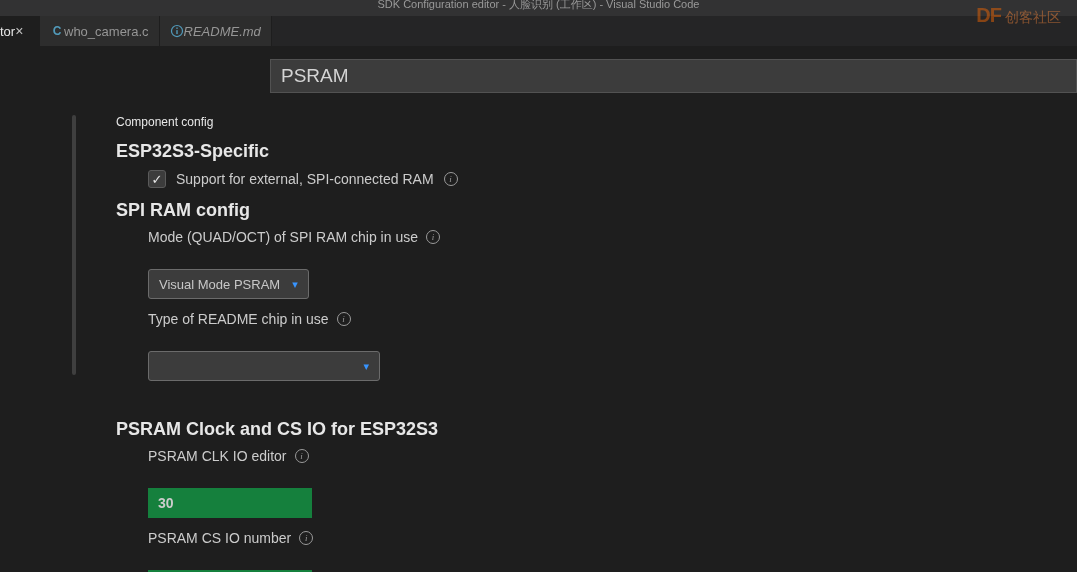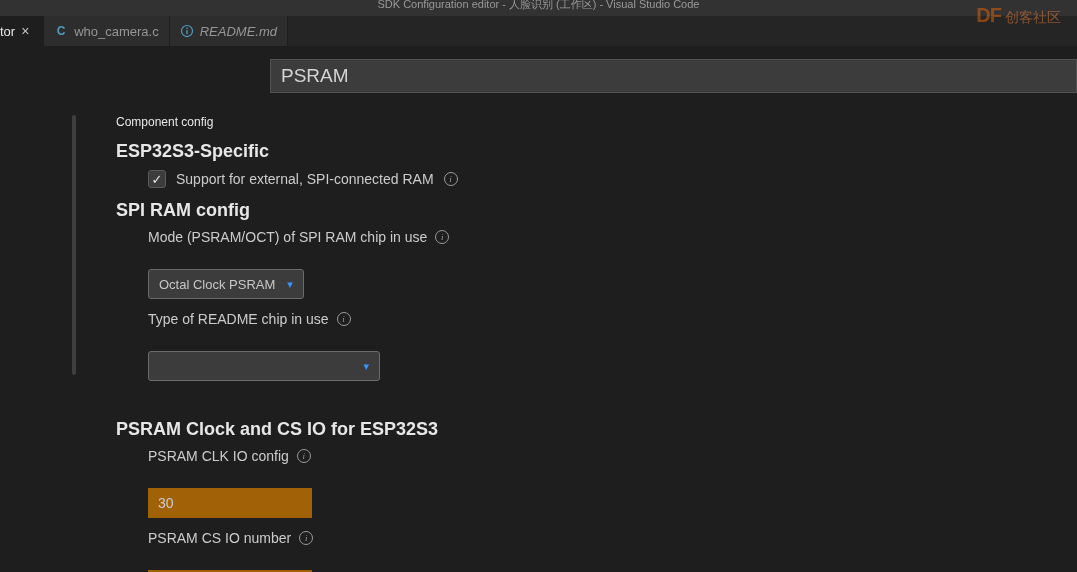--- a/index.html
+++ b/index.html
@@ -55,21 +55,21 @@
     border-bottom: 1px solid #1e1e1e;
   }
   .tab {
     display: flex;
     align-items: center;
     padding: 0 10px;
     font-size: 13px;
     color: #969696;
     background: #2d2d2d;
     border-right: 1px solid #1e1e1e;
-    gap: 6px;
+    gap: 0;
     min-width: 0;
     position: relative;
   }
   .tab.active {
     background: #1e1e1e;
     color: #e7e7e7;
   }
   .tab .file-icon {
     width: 14px; height: 14px;
     display: inline-flex; align-items: center; justify-content:center;
@@ -206,27 +206,28 @@
   .dropdown.wide { width: 232px; justify-content: space-between; }
   .dropdown.small { }
   .chev {
     color: #3794ff;
     font-size: 11px;
   }
   .num-input {
     margin-left: 32px;
     width: 164px;
     height: 30px;
-    background: #a16207;
+    background: #15803d;
     border: none;
     color: #cccccc;
     font-size: 14px;
     padding: 0 10px;
     outline: none;
     margin-bottom: 12px;
+    font-weight: bold;
   }
   .spacer-md { height: 14px; }
 </style>
 </head>
 <body>
 
 <div class="titlebar">
   <span class="title-text">SDK Configuration editor - 人脸识别 (工作区) - Visual Studio Code</span>
 </div>
 
@@ -271,44 +272,44 @@
 
       <div class="subsection-title">ESP32S3-Specific</div>
       <div class="row">
         <span class="vs-checkbox">✓</span>
         <span>Support for external, SPI-connected RAM</span>
         <span class="info-circle">i</span>
       </div>
 
       <div class="subsection-title">SPI RAM config</div>
       <div class="label-line">
-        <span>Mode (PSRAM/OCT) of SPI RAM chip in use</span>
+        <span>Mode (QUAD/OCT) of SPI RAM chip in use</span>
         <span class="info-circle">i</span>
       </div>
       <div class="spacer-md"></div>
       <div class="dropdown small">
-        <span>Octal Clock PSRAM</span>
+        <span>Visual Mode PSRAM</span>
         <span class="chev">▾</span>
       </div>
 
       <div class="label-line">
         <span>Type of README chip in use</span>
         <span class="info-circle">i</span>
       </div>
       <div class="spacer-md"></div>
       <div class="dropdown wide">
         <span></span>
         <span class="chev">▾</span>
       </div>
 
       <div class="spacer-md"></div>
       <div class="subsection-title">PSRAM Clock and CS IO for ESP32S3</div>
 
       <div class="label-line">
-        <span>PSRAM CLK IO config</span>
+        <span>PSRAM CLK IO editor</span>
         <span class="info-circle">i</span>
       </div>
       <div class="spacer-md"></div>
       <input class="num-input" value="30" style="">
 
       <div class="label-line">
         <span>PSRAM CS IO number</span>
         <span class="info-circle">i</span>
       </div>
       <div class="spacer-md"></div>

